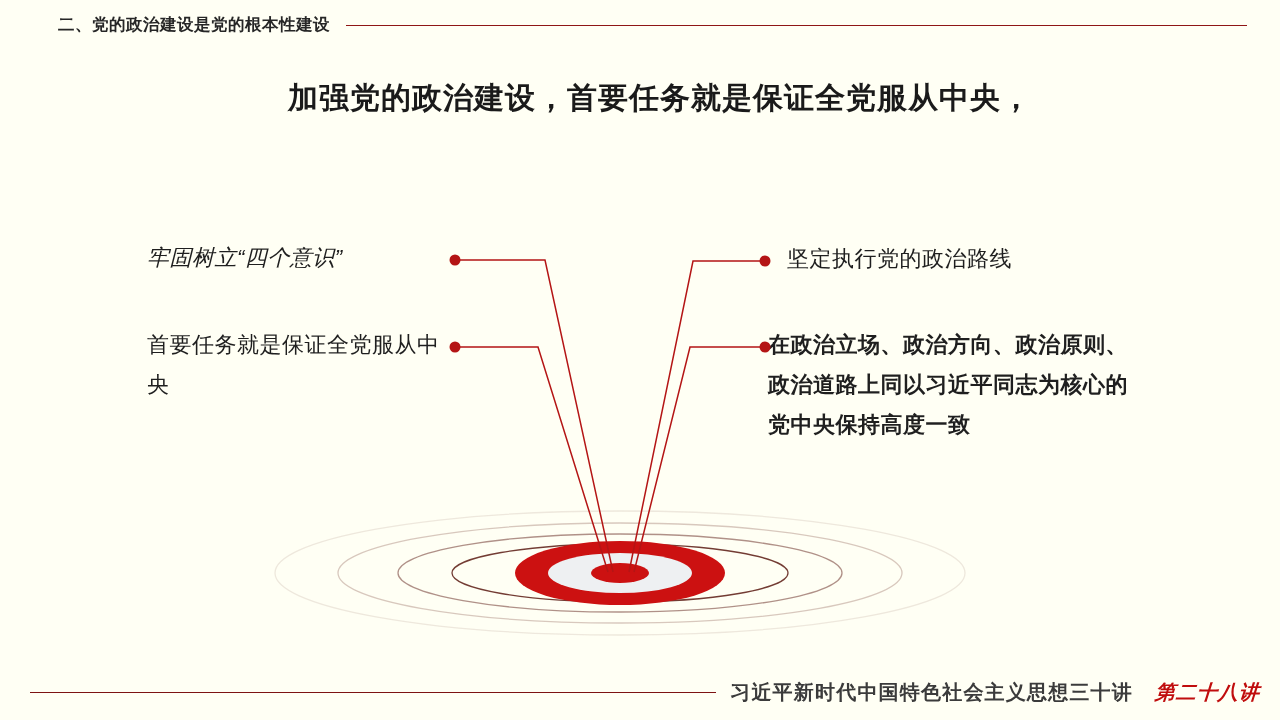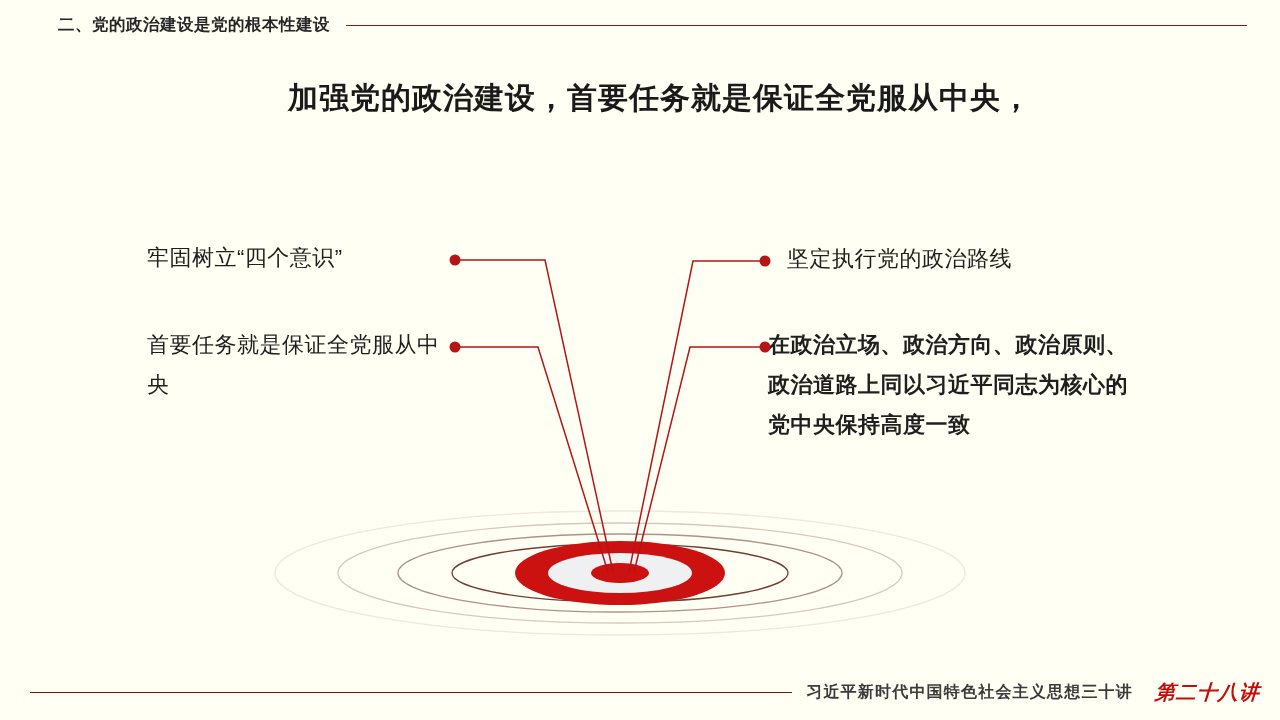--- a/index.html
+++ b/index.html
@@ -70,21 +70,21 @@
   .callout {
     position: absolute;
     color: #1f1f1f;
     font-size: 22px;
     line-height: 40px;
     letter-spacing: 0.5px;
   }
   .callout.left {
     text-align: left;
   }
-  .callout-l1 { left: 147px; top: 238px; width: 300px; }
+  .callout-l1 { left: 147px; top: 238px; width: 300px; font-style: italic; }
   .callout-l2 { left: 147px; top: 325px; width: 300px; }
   .callout-r1 { left: 787px; top: 239px; width: 390px; }
   .callout-r2 { left: 768px; top: 325px; width: 380px; font-weight: bold; }
 
   
   .graphic {
     position: absolute;
     left: 0;
     top: 0;
     width: 1280px;
@@ -103,21 +103,21 @@
     align-items: center;
   }
   .footer-rule {
     flex: 1 1 auto;
     height: 0;
     border-top: 1.6px solid #7d1313;
     margin-right: 14px;
     margin-top: 1px;
   }
   .footer-text {
-    font-size: 16px;
+    font-size: 20px;
     font-weight: bold;
     color: #3b3b3b;
     letter-spacing: 1.2px;
     white-space: nowrap;
     line-height: 1;
   }
   .footer-lecture {
     margin-left: 22px;
     margin-right: 20px;
     font-family: "DejaVu Serif", "Liberation Serif", serif;

